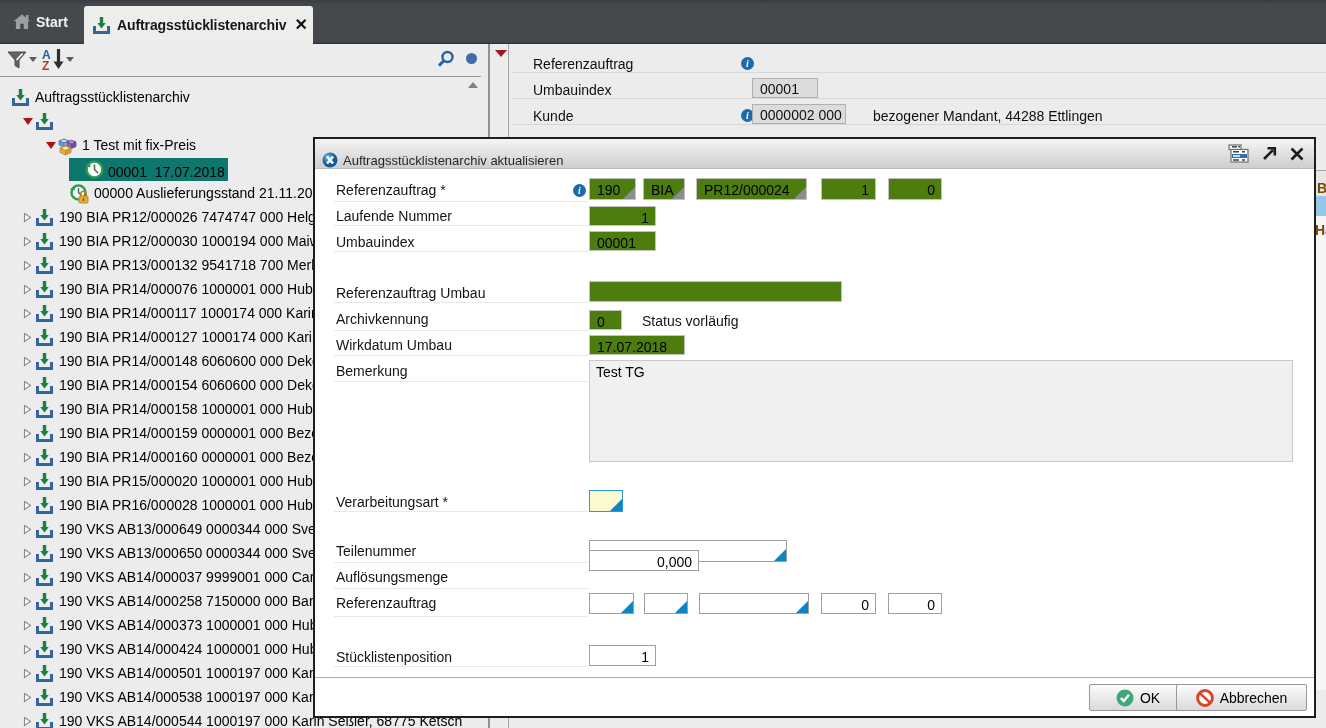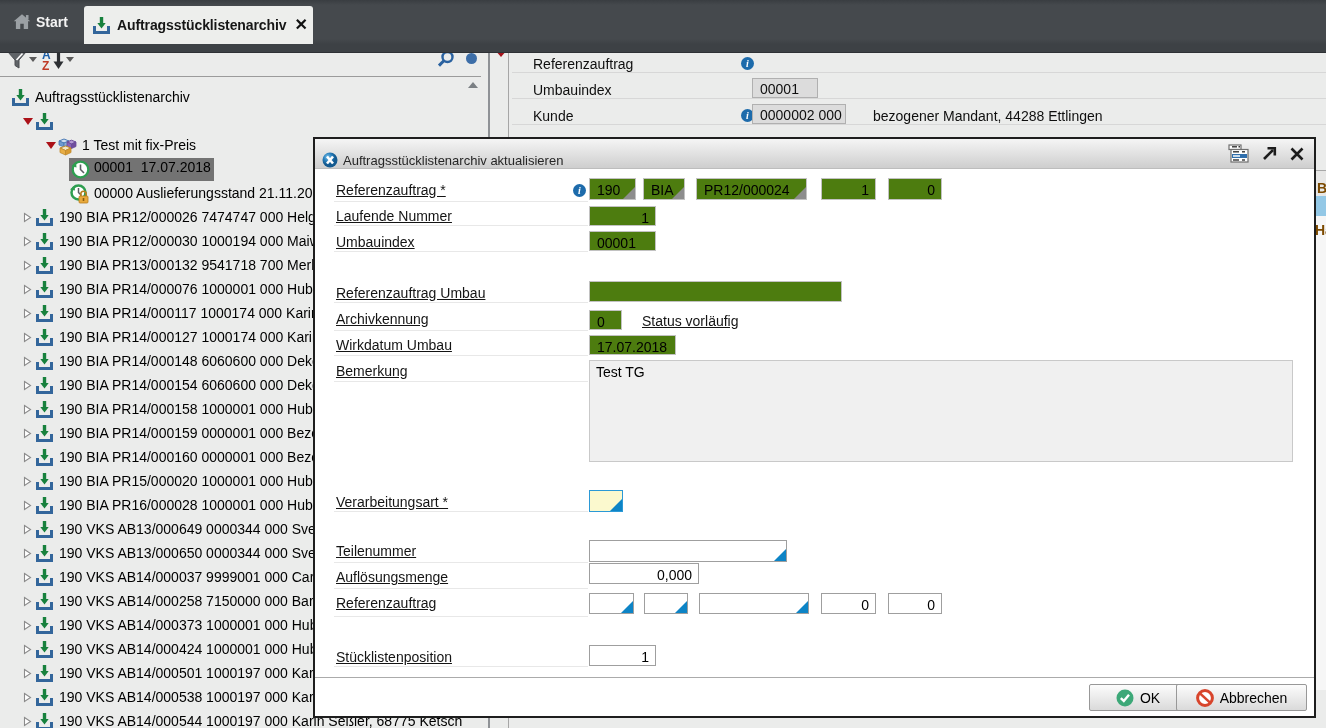--- a/index.html
+++ b/index.html
@@ -1,21 +1,21 @@
 <!DOCTYPE html>
 <html><head>
 <meta charset="utf-8">
 <style>
   * { margin:0; padding:0; box-sizing:border-box; }
   html,body { width:1326px; height:728px; overflow:hidden; }
   body { font-family:"Liberation Sans", sans-serif; font-size:14px; color:#111;
          background:#ebebeb; position:relative; }
 
   
-  .topbar { position:absolute; left:0; top:0; width:1326px; height:53px;
+  .topbar { position:absolute; left:0; top:0; width:1326px; height:44px;
     background:linear-gradient(#393d41 0px,#45494d 5px,#45494d 39px,#3d4145 44px);
     border-bottom:1px solid #2e3135; z-index:5; }
   .tab-start { position:absolute; left:0; top:0; width:82px; height:44px;
     display:flex; align-items:center; cursor:pointer; }
   .tab-start .home { margin-left:12px; }
   .tab-start .lbl { color:#f4f4f4; font-weight:bold; font-size:14px; margin-left:4px; }
   .tab-active { position:absolute; left:84px; top:6px; width:229px; height:38px;
     background:#edeeec; border-radius:3px 3px 0 0; display:flex; align-items:center; }
   .tab-active .lbl { font-weight:bold; font-size:14px; color:#161616; margin-left:5px; letter-spacing:-0.1px;
     white-space:nowrap; }
@@ -33,21 +33,21 @@
   .scroll-up { position:absolute; left:468px; top:38px; width:0; height:0;
     border-left:5px solid transparent; border-right:5px solid transparent;
     border-bottom:6px solid #7b8084; }
 
   
   .tree { position:absolute; left:0; top:41px; width:488px; }
   .trow { height:24px; display:flex; align-items:center; white-space:nowrap; }
   .trow .exp { width:13px; display:inline-flex; justify-content:center; flex:none; }
   .trow .ticon { width:21px; height:21px; flex:none; margin-right:4px; }
   .trow .txt { font-size:14px; color:#000; white-space:pre; }
-  .hl { display:inline-flex; align-items:flex-start; background:#737373; padding:1px 3px 1px 1px; }
+  .hl { display:inline-flex; align-items:flex-end; background:#0f766e; padding:1px 3px 1px 15px; }
   .hl .ticon { margin-right:3px; }
   .ind0 { padding-left:10px; } .ind1 { padding-left:21px; }
   .ind2 { padding-left:44px; } .ind3 { padding-left:56px; }
   .exp-open { width:0;height:0;border-left:5px solid transparent;
     border-right:5px solid transparent;border-top:7px solid #ab1118; }
 
   
   .splitter { position:absolute; left:488px; top:44px; width:2px; height:684px;
     background:#8f9296; z-index:2; }
   .gutter { position:absolute; left:490px; top:44px; width:19px; height:684px;
@@ -80,21 +80,21 @@
     background:#fff; border:2px solid #1e1e1e; z-index:10; }
   .dlg-title { position:absolute; left:0; top:0; width:999px; height:30px;
     background:linear-gradient(#f5f5f5,#cecece); border-bottom:1px solid #bdbdbd;
     display:flex; align-items:flex-end; }
   .dlg-title .ticon { margin-left:7px; }
   .dlg-title .ttxt { margin-left:5px; font-size:13px; color:#262626; }
   .dlg-title-btns { position:absolute; right:10px; top:5px; display:flex; gap:13px;
     align-items:center; }
   .dlg-body { position:absolute; left:0; top:31px; width:999px; height:546px; background:#fff; }
 
-  .f-label { position:absolute; left:21px; font-size:14px; color:#141414; white-space:nowrap;text-decoration:underline; }
+  .f-label { position:absolute; left:21px; font-size:14px; color:#141414; white-space:nowrap; }
   .f-under { position:absolute; left:19px; width:254px; height:1px; background:#e8e8e8; }
   .field { position:absolute; border:1px solid #9f9f9f; background:#fff; font-size:14px;
     color:#000; padding-top:3px; white-space:nowrap; }
   .field.dis { background:#4d7c0f; border-color:#c2c2c2; }
   .field.num { text-align:right; padding-right:6px; }
   .field.txt { padding-left:7px; }
   .combo { overflow:hidden; }
   .combo::after { content:""; position:absolute; right:0; bottom:0; width:0; height:0;
     border-left:12px solid transparent; border-bottom:12px solid #0d84c6; }
   .combo.gray::after { border-bottom-color:#8d8d8d; }
@@ -646,37 +646,37 @@
     <div class="f-label" style="top:115px">Referenzauftrag Umbau</div>
     <div class="field dis txt" style="left:274px;top:111px;width:253px;height:21px"></div>
     <div class="f-under" style="top:132px"></div>
 
     <div class="f-label" style="top:141px">Archivkennung</div>
     <div class="field dis txt" style="left:274px;top:140px;width:33px;height:20px">0</div>
     <div class="f-label" style="left:327px;top:143px">Status vorläufig</div>
     <div class="f-under" style="top:160px"></div>
 
     <div class="f-label" style="top:167px">Wirkdatum Umbau</div>
-    <div class="field dis txt" style="left:274px;top:165px;width:87px;height:20px">17.07.2018</div>
+    <div class="field dis txt" style="left:274px;top:165px;width:96px;height:20px">17.07.2018</div>
     <div class="f-under" style="top:185px"></div>
 
     <div class="f-label" style="top:193px">Bemerkung</div>
     <div class="memo" style="left:274px;top:190px;width:704px;height:102px">Test TG</div>
     <div class="f-under" style="top:211px"></div>
 
     <div class="f-label" style="top:324px">Verarbeitungsart *</div>
     <div class="field req combo txt" style="left:274px;top:320px;width:34px;height:22px"></div>
     <div class="f-under" style="top:341px"></div>
 
     <div class="f-label" style="top:373px">Teilenummer</div>
     <div class="field combo txt" style="left:274px;top:370px;width:198px;height:22px"></div>
     <div class="f-under" style="top:392px"></div>
 
     <div class="f-label" style="top:399px">Auflösungsmenge</div>
-    <div class="field num" style="left:274px;top:393px;width:110px;height:21px">0,000</div>
+    <div class="field num" style="left:274px;top:380px;width:110px;height:21px">0,000</div>
     <div class="f-under" style="top:418px"></div>
 
     <div class="f-label" style="top:425px">Referenzauftrag</div>
     <div class="field combo txt" style="left:274px;top:423px;width:45px;height:21px"></div>
     <div class="field combo txt" style="left:329px;top:423px;width:44px;height:21px"></div>
     <div class="field combo txt" style="left:384px;top:423px;width:110px;height:21px"></div>
     <div class="field num" style="left:506px;top:423px;width:55px;height:21px">0</div>
     <div class="field num" style="left:573px;top:423px;width:54px;height:21px">0</div>
     <div class="f-under" style="top:446px"></div>
 

